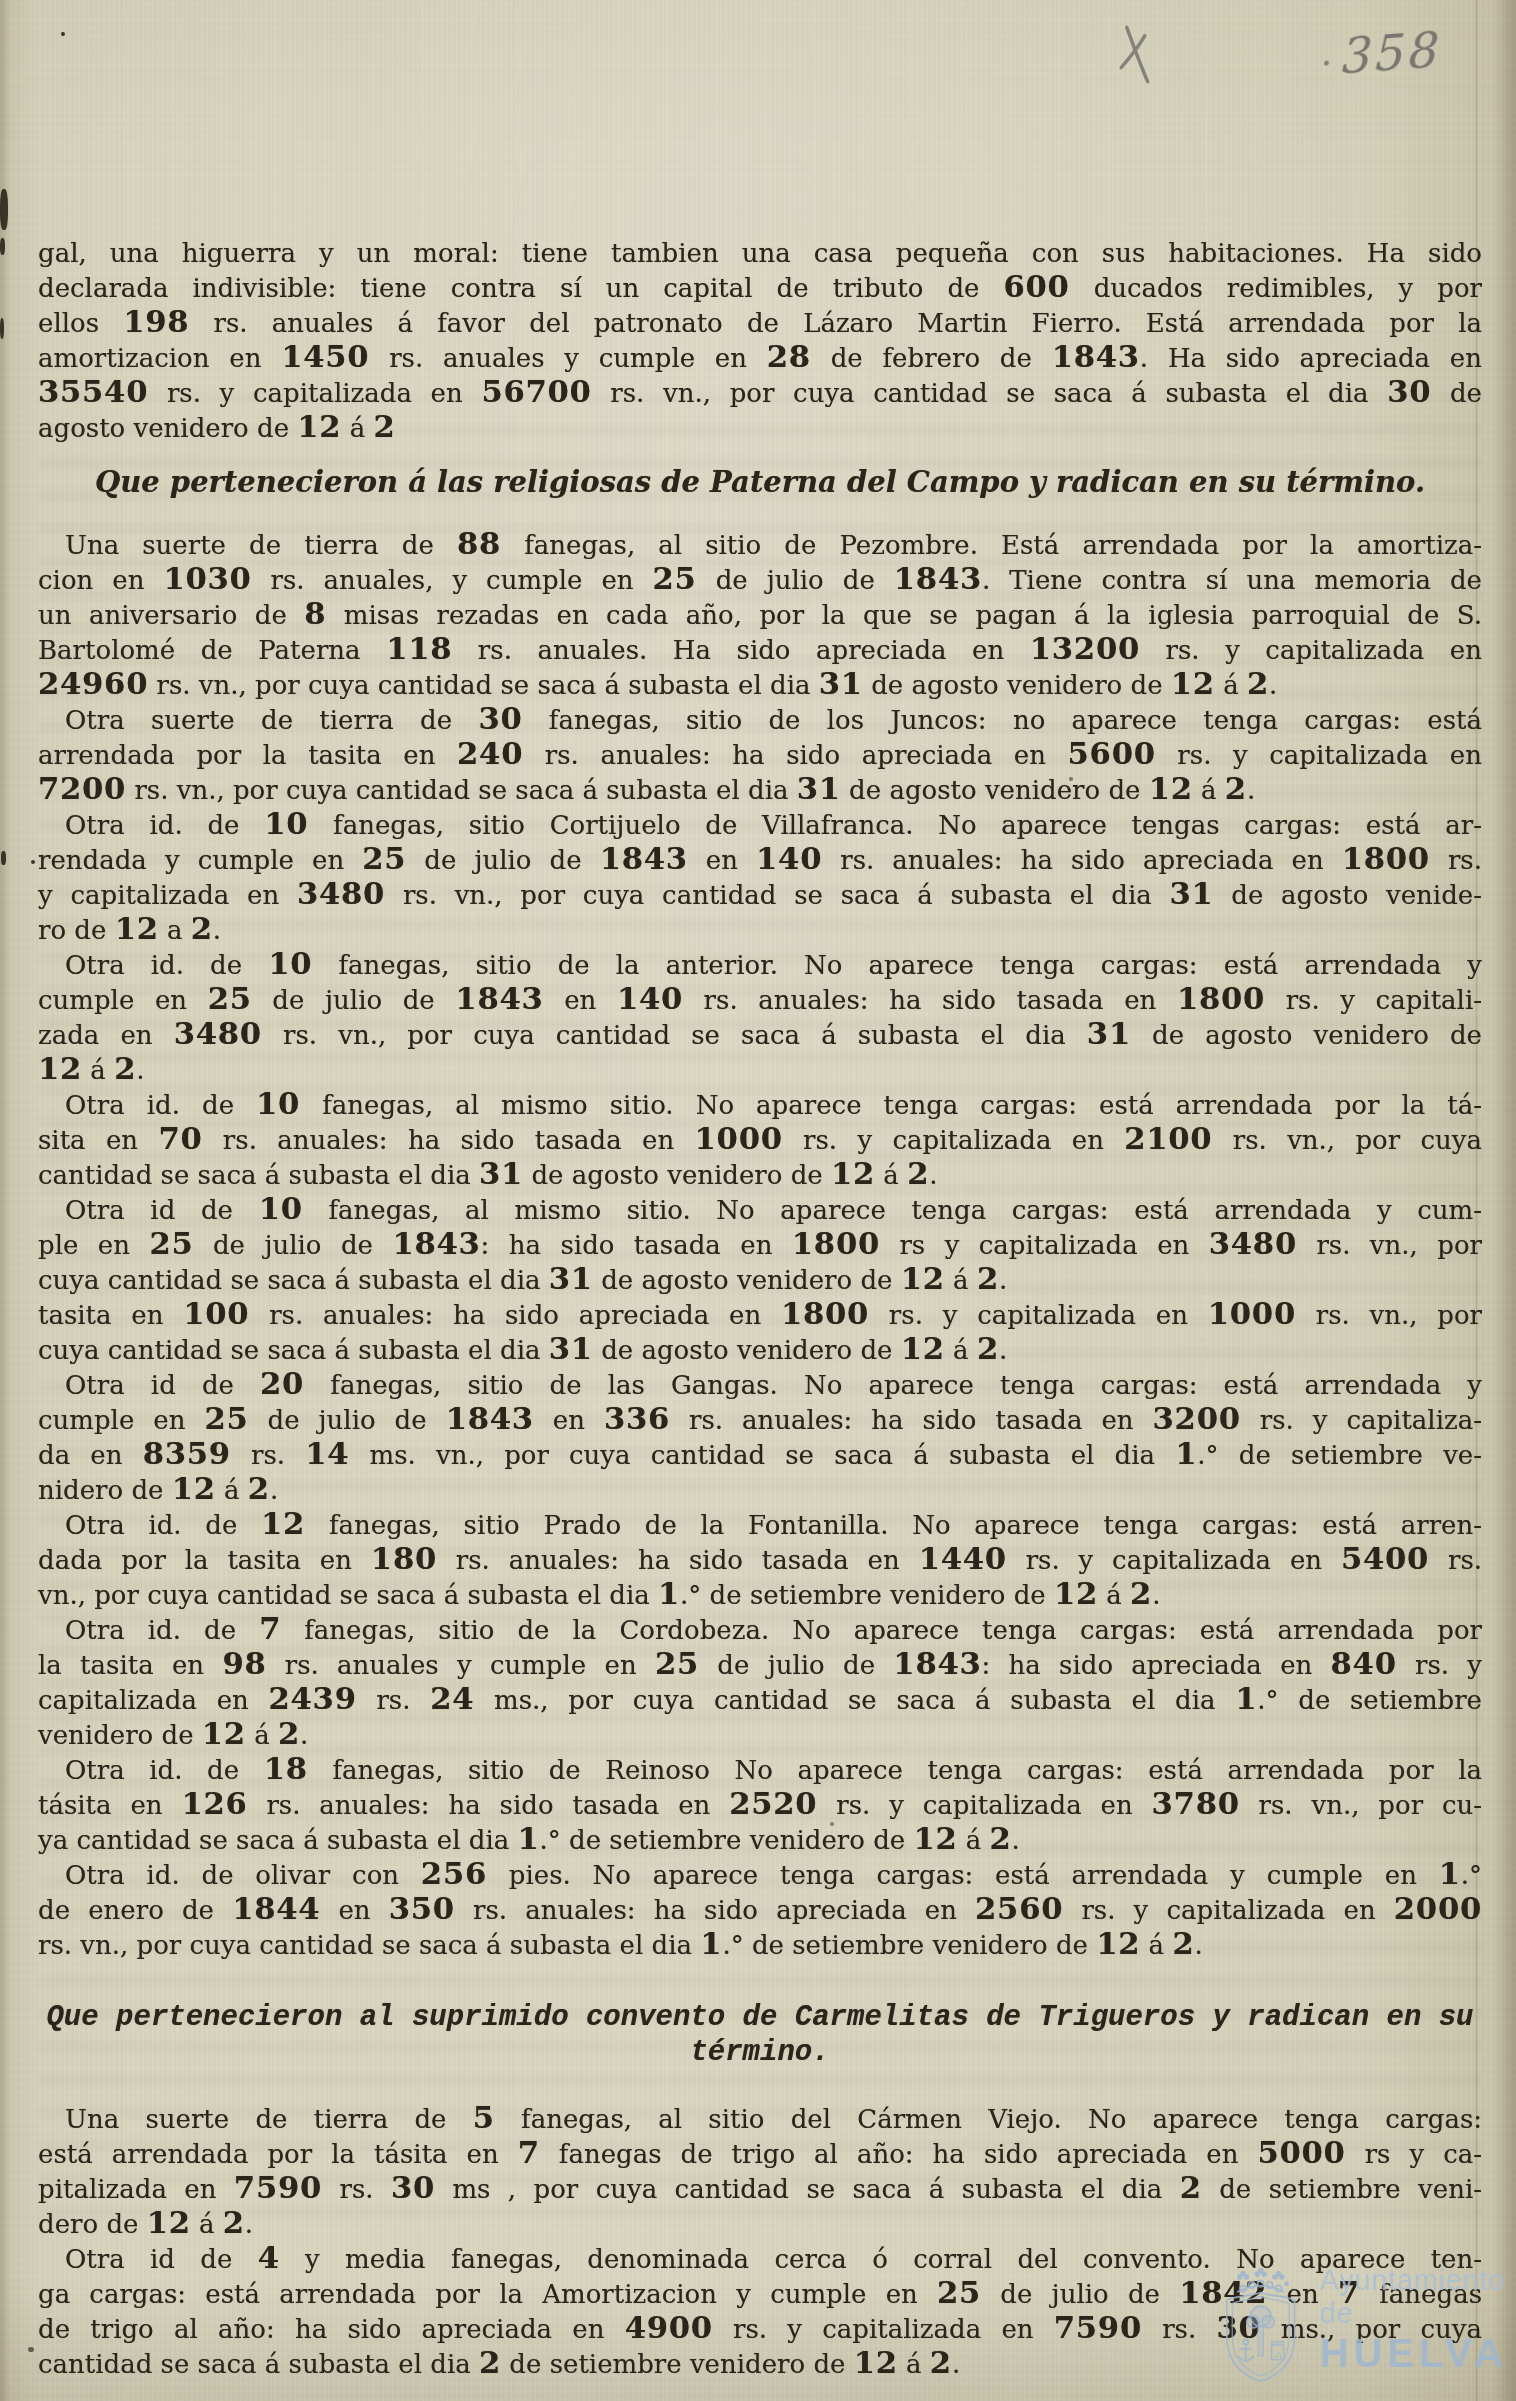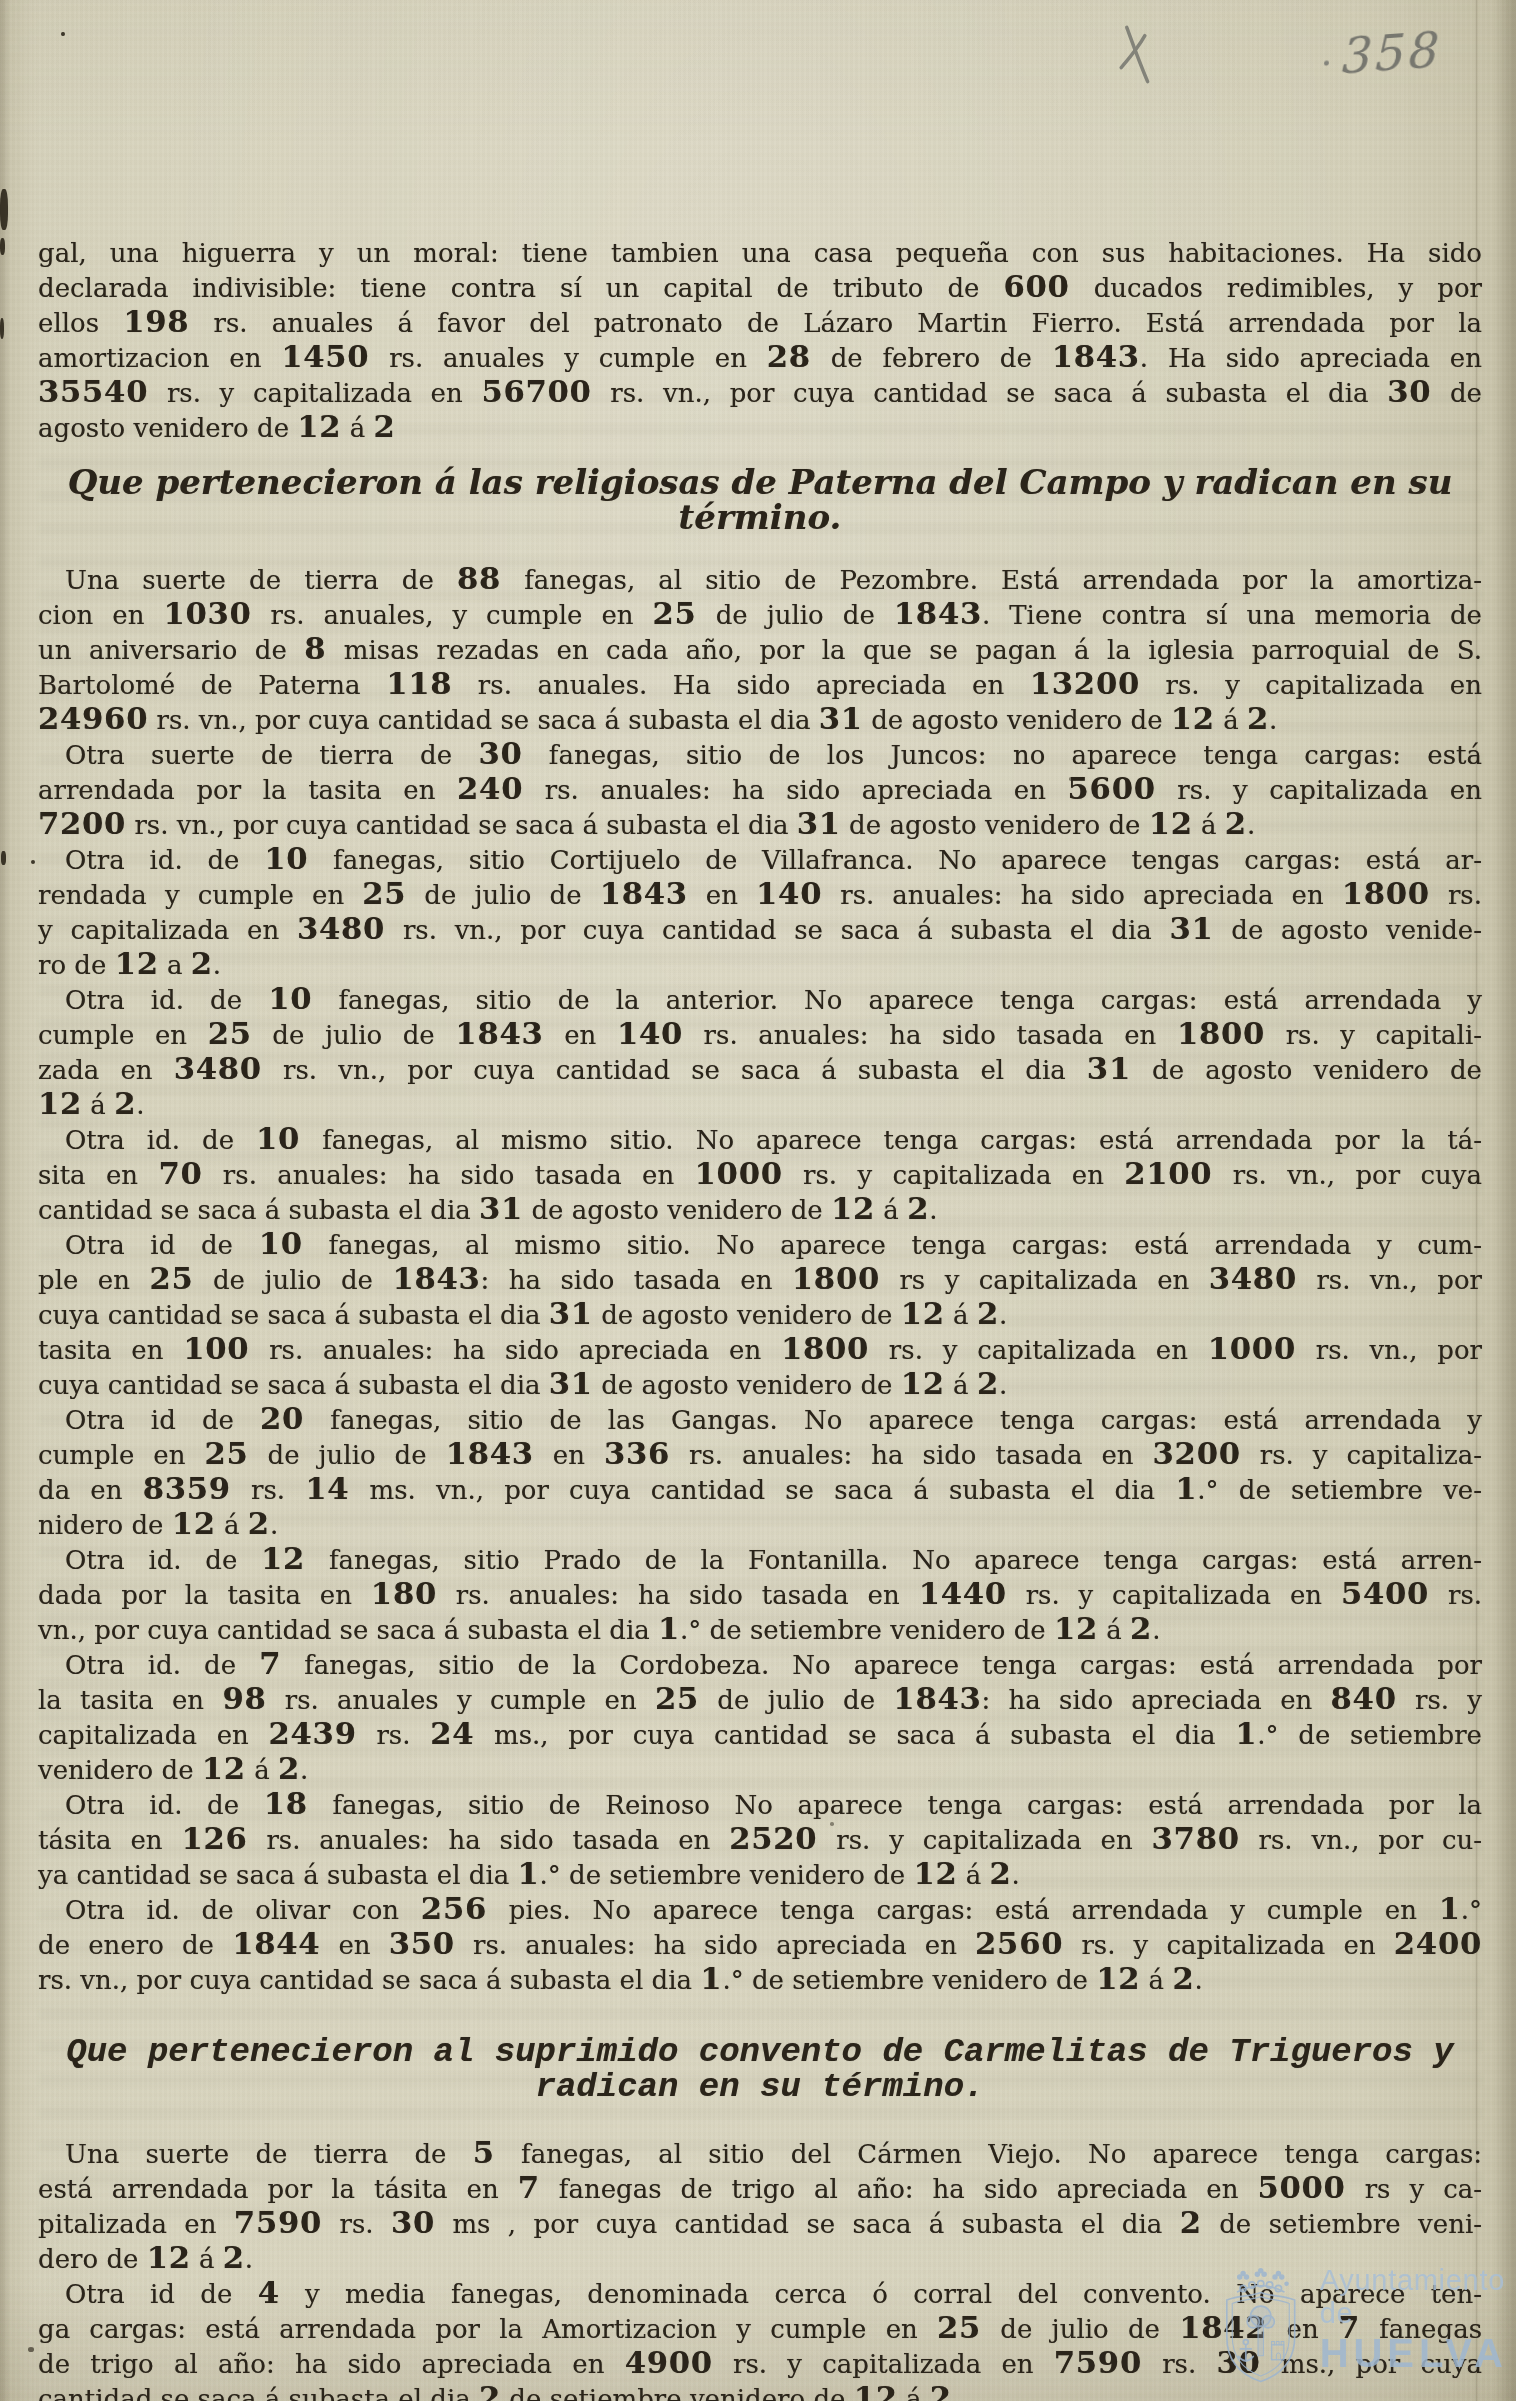--- a/index.html
+++ b/index.html
@@ -49,21 +49,21 @@
     color:#2a241a;font-size:26px;line-height:33px;
     text-shadow:0 0 0.7px rgba(42,36,26,.45);
     margin-top:48px;
   }
   .line{text-align:justify;text-align-last:justify;white-space:normal;}
   .line.first{text-indent:27px;}
   .line.last{text-align-last:left;}
   .num{font-weight:700;font-size:1.18em;letter-spacing:0.7px;}
   .heading{
     font-style:italic;font-weight:700;text-align:center;
-    font-size:34px;line-height:35px;margin:19.7px 0 27px;
+    font-size:29px;line-height:35px;margin:19.7px 0 27px;
   }
   .heading.heading-2{margin:38px 0 31px;font-family:Liberation Mono, monospace;}
   
   .pencil-x{position:absolute;left:1117px;top:24px;width:39px;height:61px;opacity:.9;}
   .pencil-number{
     position:absolute;left:1342px;top:25px;
     font-family:"DejaVu Serif", serif;font-style:italic;
     font-size:48px;color:#77776f;letter-spacing:2.8px;
     transform:rotate(-4deg) skewX(-6deg);
     filter:blur(0.3px);
@@ -144,21 +144,21 @@
     <div class="line">dada por la tasita en <span class="num">180</span> rs. anuales: ha sido tasada en <span class="num">1440</span> rs. y capitalizada en <span class="num">5400</span> rs.</div>
     <div class="line last">vn., por cuya cantidad se saca á subasta el dia <span class="num">1</span>.° de setiembre venidero de <span class="num">12</span> á <span class="num">2</span>.</div>
     <div class="line first">Otra id. de <span class="num">7</span> fanegas, sitio de la Cordobeza. No aparece tenga cargas: está arrendada por</div>
     <div class="line">la tasita en <span class="num">98</span> rs. anuales y cumple en <span class="num">25</span> de julio de <span class="num">1843</span>: ha sido apreciada en <span class="num">840</span> rs. y</div>
     <div class="line">capitalizada en <span class="num">2439</span> rs. <span class="num">24</span> ms., por cuya cantidad se saca á subasta el dia <span class="num">1</span>.° de setiembre</div>
     <div class="line last">venidero de <span class="num">12</span> á <span class="num">2</span>.</div>
     <div class="line first">Otra id. de <span class="num">18</span> fanegas, sitio de Reinoso No aparece tenga cargas: está arrendada por la</div>
     <div class="line">tásita en <span class="num">126</span> rs. anuales: ha sido tasada en <span class="num">2520</span> rs. y capitalizada en <span class="num">3780</span> rs. vn., por cu-</div>
     <div class="line last">ya cantidad se saca á subasta el dia <span class="num">1</span>.° de setiembre venidero de <span class="num">12</span> á <span class="num">2</span>.</div>
     <div class="line first">Otra id. de olivar con <span class="num">256</span> pies. No aparece tenga cargas: está arrendada y cumple en <span class="num">1</span>.°</div>
-    <div class="line">de enero de <span class="num">1844</span> en <span class="num">350</span> rs. anuales: ha sido apreciada en <span class="num">2560</span> rs. y capitalizada en <span class="num">2400</span></div>
+    <div class="line">de enero de <span class="num">1844</span> en <span class="num">350</span> rs. anuales: ha sido apreciada en <span class="num">2560</span> rs. y capitalizada en <span class="num">2000</span></div>
     <div class="line last">rs. vn., por cuya cantidad se saca á subasta el dia <span class="num">1</span>.° de setiembre venidero de <span class="num">12</span> á <span class="num">2</span>.</div>
     <div class="heading heading-2">Que pertenecieron al suprimido convento de Carmelitas de Trigueros y radican en su término.</div>
     <div class="line first">Una suerte de tierra de <span class="num">5</span> fanegas, al sitio del Cármen Viejo. No aparece tenga cargas:</div>
     <div class="line">está arrendada por la tásita en <span class="num">7</span> fanegas de trigo al año: ha sido apreciada en <span class="num">5000</span> rs y ca-</div>
     <div class="line">pitalizada en <span class="num">7590</span> rs. <span class="num">30</span> ms , por cuya cantidad se saca á subasta el dia <span class="num">2</span> de setiembre veni-</div>
     <div class="line last">dero de <span class="num">12</span> á <span class="num">2</span>.</div>
     <div class="line first">Otra id de <span class="num">4</span> y media fanegas, denominada cerca ó corral del convento. No aparece ten-</div>
     <div class="line">ga cargas: está arrendada por la Amortizacion y cumple en <span class="num">25</span> de julio de <span class="num">1842</span> en <span class="num">7</span> fanegas</div>
     <div class="line">de trigo al año: ha sido apreciada en <span class="num">4900</span> rs. y capitalizada en <span class="num">7590</span> rs. <span class="num">30</span> ms., por cuya</div>
     <div class="line last">cantidad se saca á subasta el dia <span class="num">2</span> de setiembre venidero de <span class="num">12</span> á <span class="num">2</span>.</div>

